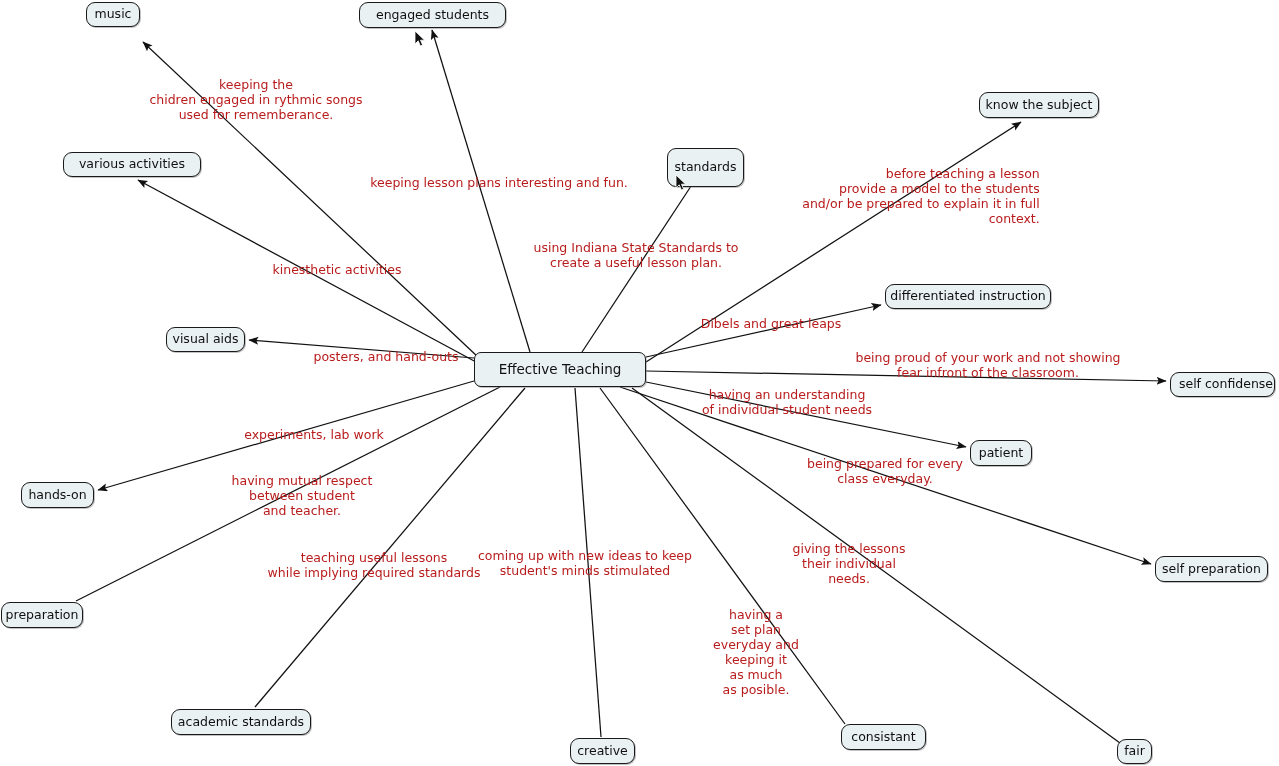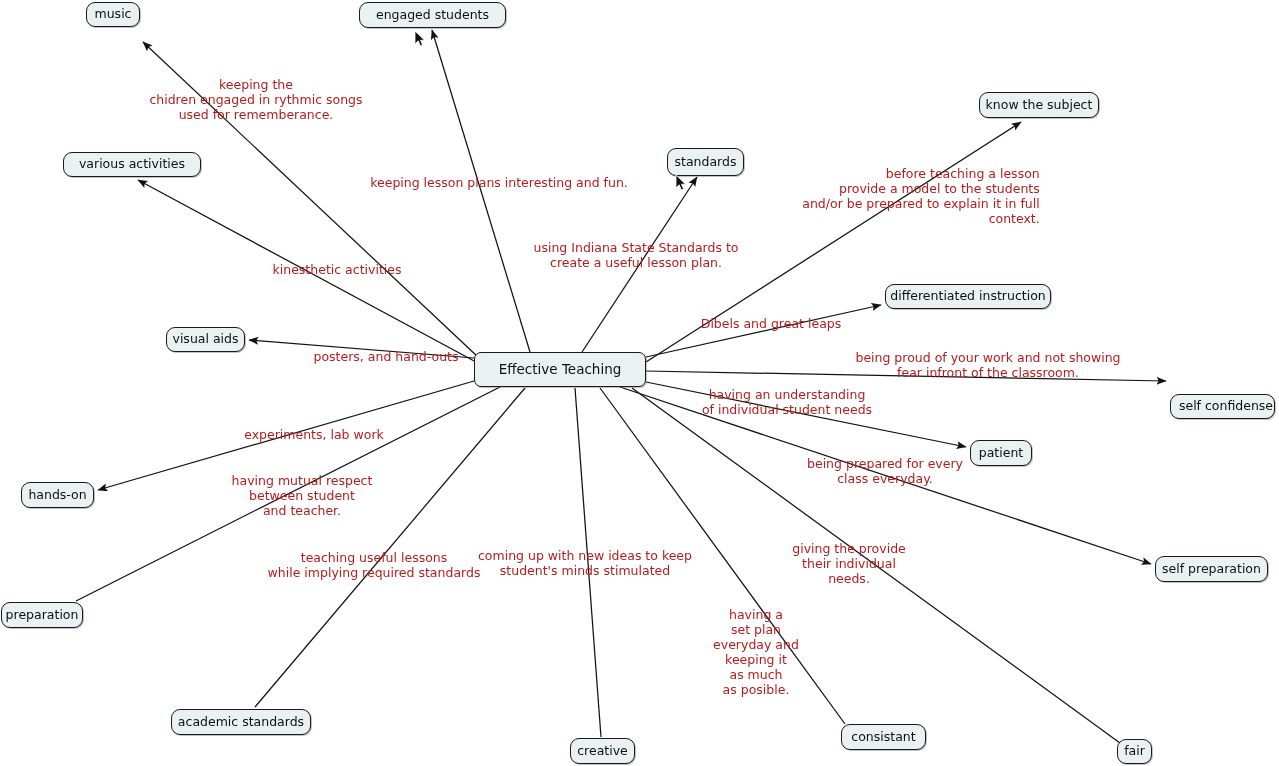--- a/index.html
+++ b/index.html
@@ -98,30 +98,30 @@
       </div>
       <div class="node" style="left: 359px; top: 2px; width: 147px; height: 26px;">
         <span>engaged students</span>
       </div>
       <div class="node" style="left: 979px; top: 92px; width: 120px; height: 26px;">
         <span>know the subject</span>
       </div>
       <div class="node" style="left: 49px; top: 152px; width: 138px; height: 25px; margin-left: 14px;">
         <span>various activities</span>
       </div>
-      <div class="node" style="left: 667px; top: 148px; width: 77px; height: 28px;">
+      <div class="node" style="left: 667px; top: 148px; width: 77px; height: 39px;">
         <span>standards</span>
       </div>
       <div class="node" style="left: 885px; top: 284px; width: 166px; height: 25px;">
         <span>differentiated instruction</span>
       </div>
       <div class="node" style="left: 166px; top: 327px; width: 79px; height: 25px;">
         <span>visual aids</span>
       </div>
-      <div class="node" style="left: 1170px; top: 394px; width: 105px; height: 25px; padding-left: 16px;">
+      <div class="node" style="left: 1170px; top: 372px; width: 105px; height: 25px; padding-left: 16px;">
         <span>self confidense</span>
       </div>
       <div class="node" style="left: 970px; top: 440px; width: 62px; height: 26px;">
         <span>patient</span>
       </div>
       <div class="node" style="left: 21px; top: 482px; width: 73px; height: 26px;">
         <span>hands-on</span>
       </div>
       <div class="node" style="left: 1155px; top: 556px; width: 113px; height: 26px;">
         <span>self preparation</span>
@@ -162,21 +162,21 @@
       <div class="edge-label" style="left: 988px; top: 365px;">being proud of your work and not showing
 fear infront of the classroom.</div>
       <div class="edge-label" style="left: 787px; top: 402px;">having an understanding
 of individual student needs</div>
       <div class="edge-label" style="left: 314px; top: 434px;">experiments, lab work</div>
       <div class="edge-label" style="left: 885px; top: 471px;">being prepared for every
 class everyday.</div>
       <div class="edge-label" style="left: 302px; top: 495px;">having mutual respect
 between student
 and teacher.</div>
-      <div class="edge-label" style="left: 849px; top: 563px;">giving the provide
+      <div class="edge-label" style="left: 849px; top: 563px;">giving the lessons
 their individual
 needs.</div>
       <div class="edge-label" style="left: 374px; top: 565px;">teaching useful lessons
 while implying required standards</div>
       <div class="edge-label" style="left: 585px; top: 563px;">coming up with new ideas to keep
 student's minds stimulated</div>
       <div class="edge-label" style="left: 756px; top: 652px;">having a
 set plan
 everyday and
 keeping it

